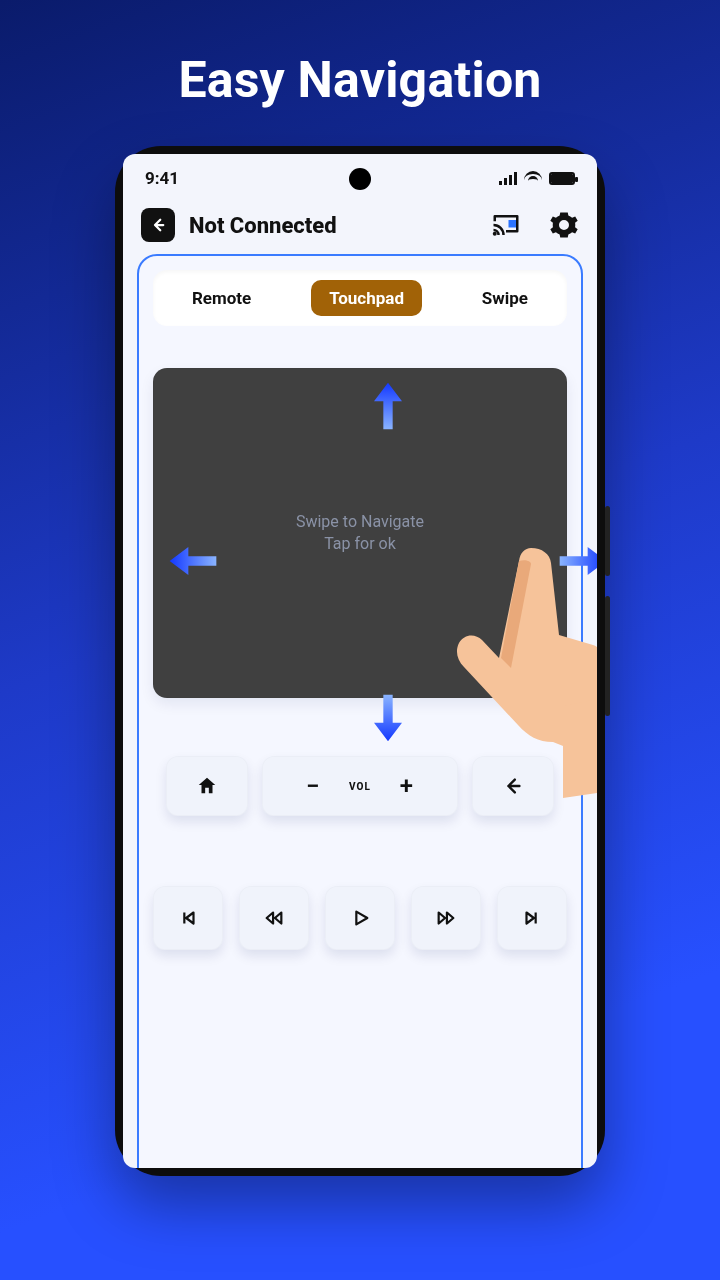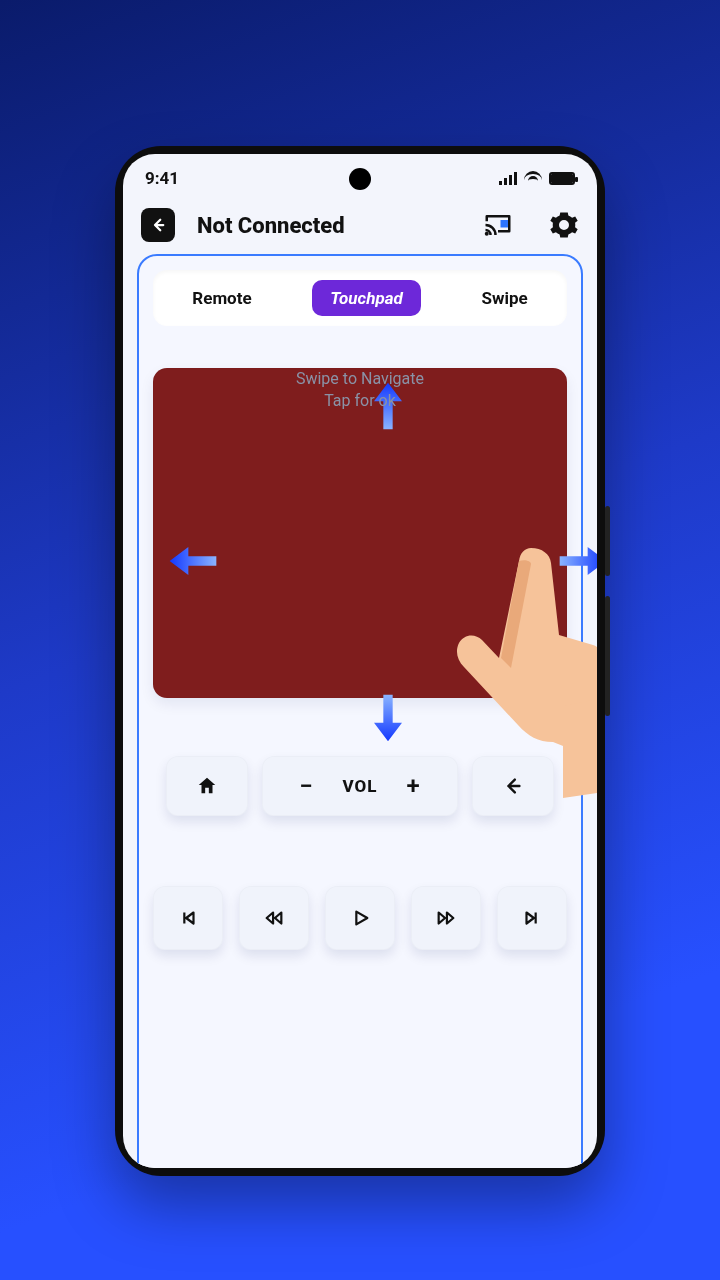--- a/index.html
+++ b/index.html
@@ -24,21 +24,21 @@
   }
   .phone::before, .phone::after {
     content: ""; position: absolute; right: -5px; width: 5px; border-radius: 3px;
     background: #222;
   }
   .phone::before { top: 360px; height: 70px; }
   .phone::after  { top: 450px; height: 120px; }
   .bezel {
     width: 100%; height: 100%;
     background: #f3f5fc;
-    border-radius: 32px;
+    border-radius: 12px;
     position: relative;
     overflow: hidden;
   }
   .camera {
     position: absolute; top: 14px; left: 50%; transform: translateX(-50%);
     width: 22px; height: 22px; background: #000; border-radius: 50%;
   }
   
   .statusbar {
     height: 48px; display: flex; align-items: center; justify-content: space-between;
@@ -50,21 +50,21 @@
   .sig span:nth-child(1){height:4px}.sig span:nth-child(2){height:7px}
   .sig span:nth-child(3){height:10px}.sig span:nth-child(4){height:13px}
   .wifi { width:18px; height:14px; position:relative; }
   .wifi::before{content:"";position:absolute;inset:0;border:3px solid #111;border-bottom:none;border-left:none;border-right:none;border-radius:14px 14px 0 0;}
   .wifi::after{content:"";position:absolute;left:4px;top:5px;width:10px;height:8px;border:3px solid #111;border-bottom:none;border-left:none;border-right:none;border-radius:10px 10px 0 0;}
   .bat { width:26px; height:13px; border:2px solid #111; border-radius:3px; position:relative; }
   .bat::after{content:"";position:absolute;right:-5px;top:3px;width:3px;height:5px;background:#111;border-radius:1px;}
   .bat i{display:block;width:100%;height:100%;background:#111;border-radius:1px;}
   
   .app-header {
-    display:flex; align-items:center; padding: 6px 18px 12px; gap:22px;
+    display:flex; align-items:center; padding: 6px 18px 12px; gap:14px;
   }
   .back-chip {
     width:34px; height:34px; background:#111; border-radius:8px;
     display:flex;align-items:center;justify-content:center;
   }
   .back-chip svg{width:18px;height:18px}
   .header-title { font-size:22px; font-weight:800; color:#111; flex:1; }
   .hicon { width:30px; height:30px; margin-left:14px; display:flex;align-items:center;justify-content:center; }
   
   .card {
@@ -75,28 +75,28 @@
   }
   
   .tabs {
     background:#fff; border-radius:14px; height:56px;
     display:flex; align-items:center; justify-content:space-around;
     box-shadow: 0 2px 4px rgba(0,0,0,.04) inset;
   }
   .tab {
     font-size:17px; font-weight:700; color:#111; padding:8px 18px; border-radius:10px;
   }
-  .tab.active { background:#6d28d9; color:#fff;font-style:italic; }
+  .tab.active { background:#a16207; color:#fff; }
   
   .pad {
     margin-top: 42px;
     height: 330px;
-    background:#7f1d1d; border-radius:14px; position:relative;
+    background:#404040; border-radius:14px; position:relative;
     box-shadow: 0 6px 14px rgba(0,20,90,.08), inset 0 0 0 1px rgba(0,0,0,.02);
-    display:flex; justify-content:center;
+    display:flex; align-items:center; justify-content:center;
   }
   .pad-text { text-align:center; color:#8a92a6; font-size:16px; line-height:1.35; z-index:2; }
   .arrow { position:absolute; width:0; height:0;}
   .arrow svg { width:56px; height:56px; }
   .arrow.up    { top:10px; left:50%; transform:translateX(-50%); }
   .arrow.down  { bottom:8px; left:50%; transform:translateX(-50%); }
   .arrow.left  { left:12px; top:50%; transform:translateY(-50%); }
   .arrow.right { right:12px; top:50%; transform:translateY(-50%); }
   .hand {
     position:absolute; right:-36px; bottom:-100px; width:190px; height:260px;
@@ -106,32 +106,32 @@
   .row { display:flex; gap:14px; margin-top: 58px; justify-content:center; }
   .btn {
     background:#f0f3fb; border-radius:12px; height:60px;
     display:flex; align-items:center; justify-content:center;
     box-shadow: 0 6px 12px rgba(0,20,90,.10), inset 0 0 0 1px rgba(0,0,0,.02);
     font-weight:800; color:#111;
   }
   .btn svg { width:22px; height:22px; }
   .btn.home { width:82px; }
   .btn.vol  { width:196px; gap:26px; font-size:14px; letter-spacing:1px; position:relative;}
-  .btn.vol .v { font-size:17px; }
+  .btn.vol .v { font-size:10px; }
   .btn.back { width:82px; }
   .row.media { margin-top: 70px; gap:16px; }
   .btn.m { width:70px; height:64px; }
   .btn.m svg{width:22px;height:22px}
   .vol-sign { font-size:24px; font-weight:600; width:20px; text-align:center; }
 </style>
 </head>
 <body>
 
 <div class="promo-title">
-  <br>
+  <span>Easy Navigation</span><br>
 </div>
 
 <div class="phone">
  <div class="bezel">
   <div class="camera"></div>
 
   <div class="statusbar">
     <span>9:41</span>
     <div class="status-icons">
       <div class="sig">

